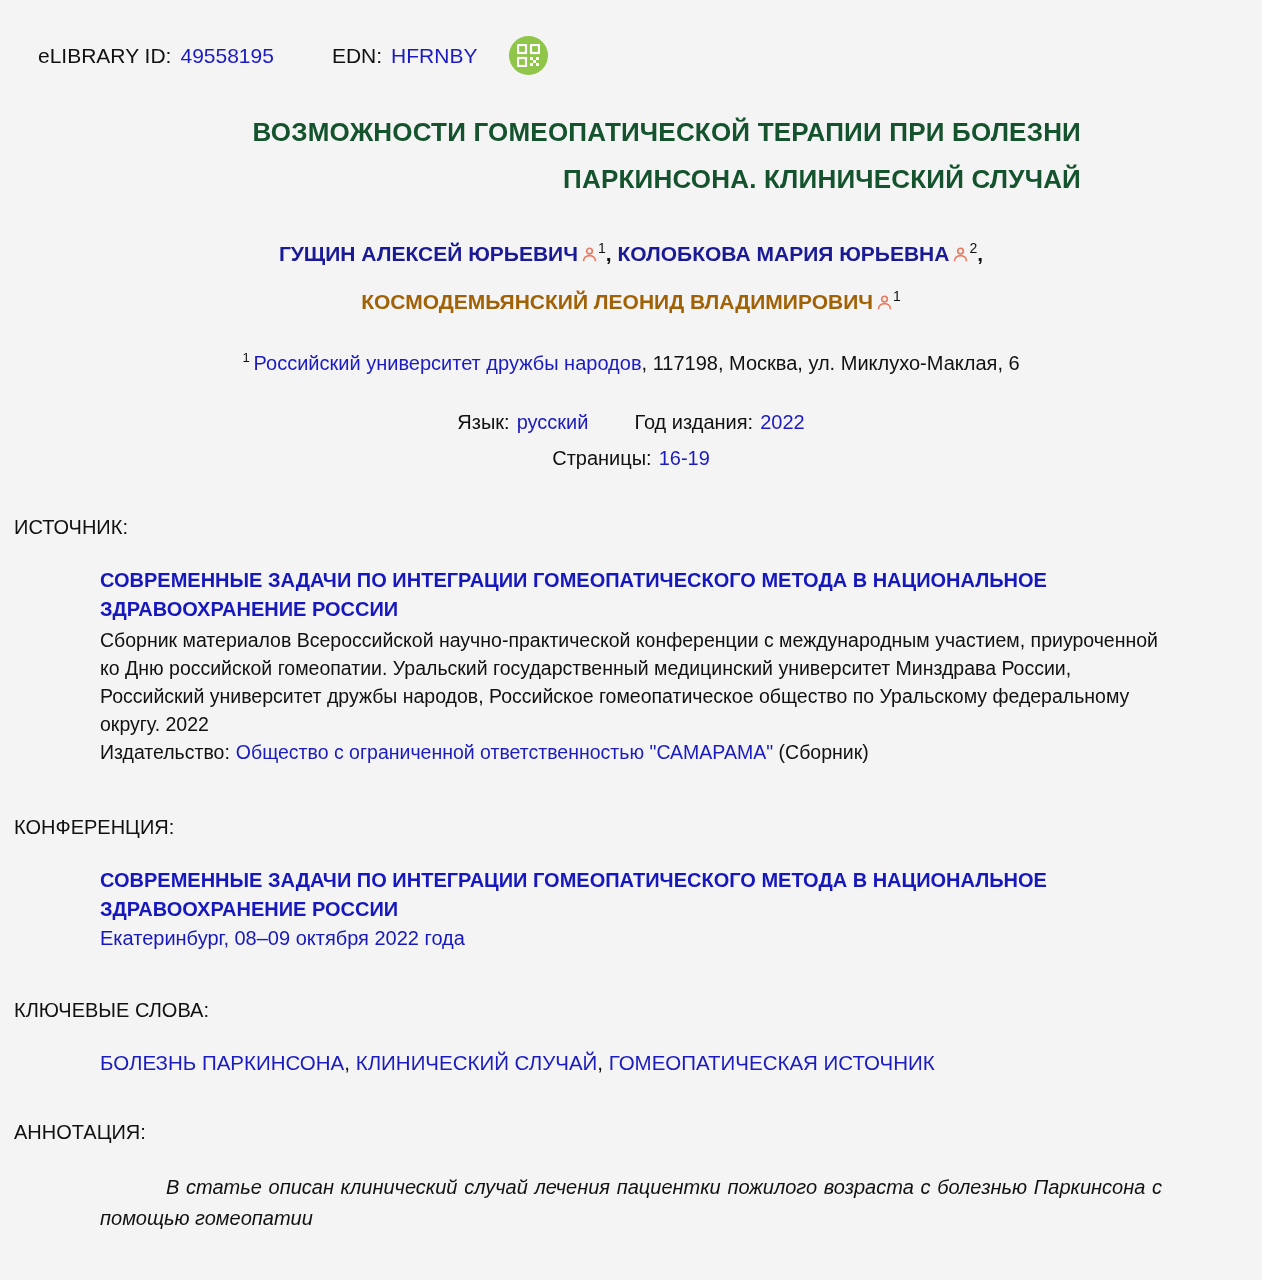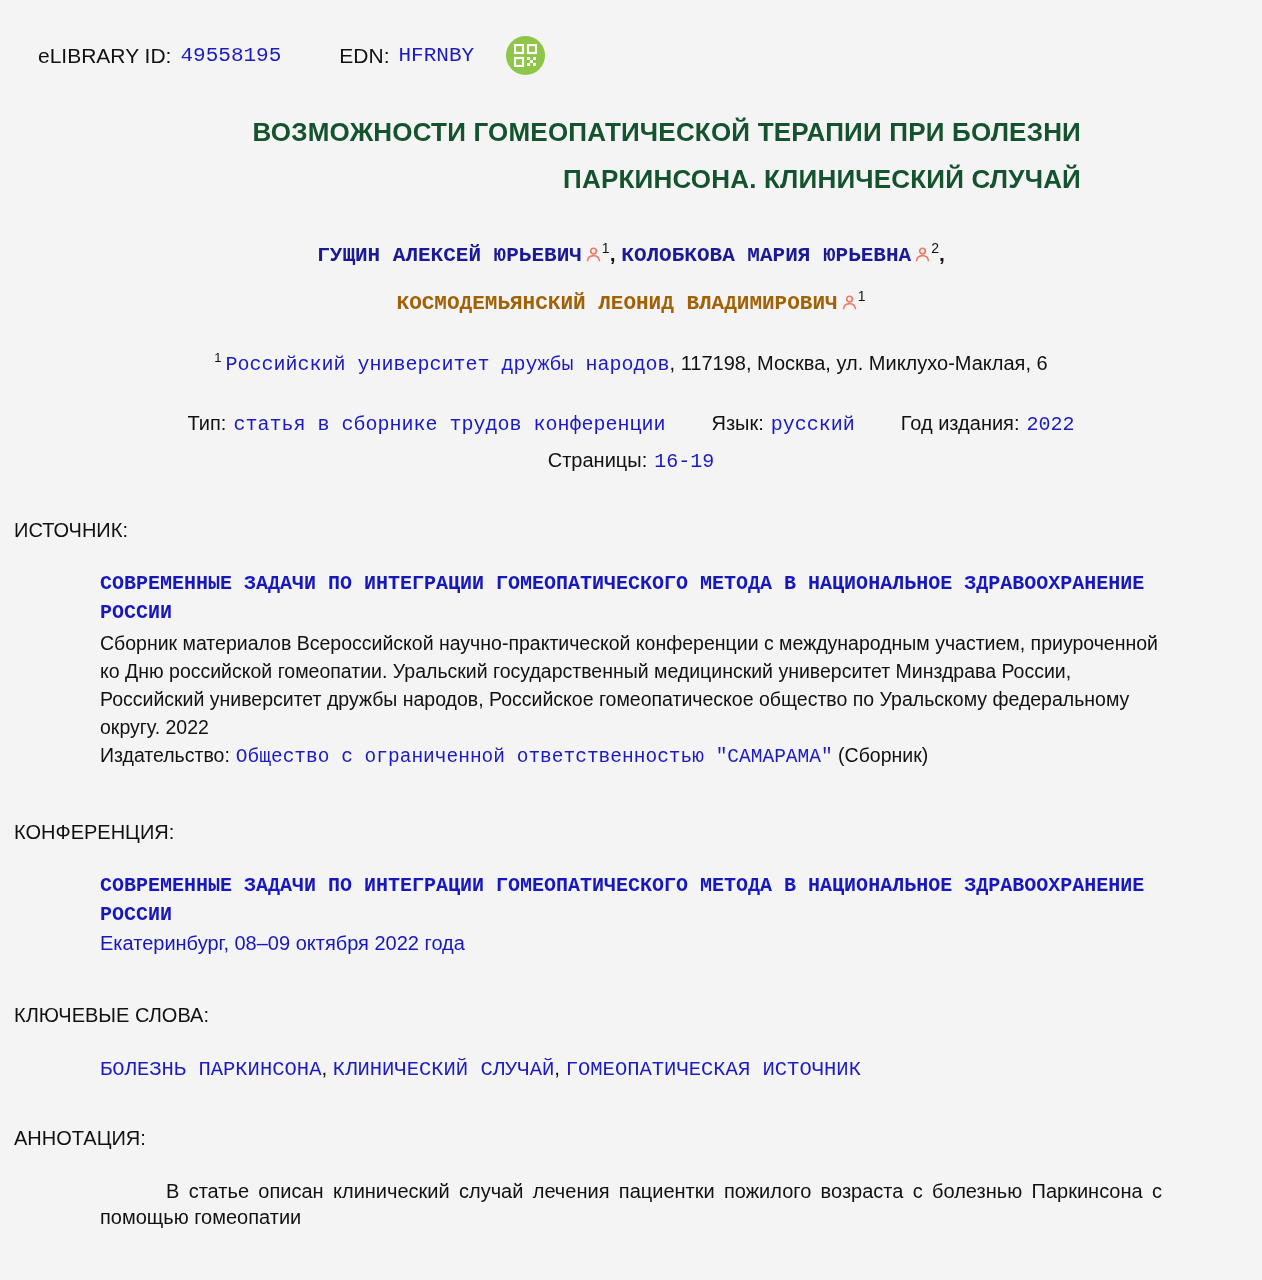--- a/index.html
+++ b/index.html
@@ -3,21 +3,21 @@
 <meta charset="utf-8">
 <style>
   * { box-sizing: border-box; }
   html, body { margin: 0; padding: 0; }
   body {
     width: 1262px; min-height: 1280px;
     background: #F4F4F4;
     font-family: "Liberation Sans", sans-serif;
     color: #111;
   }
-  a, .link { color: #1B1BC0; text-decoration: none; cursor: pointer; font-family: Liberation Mono, monospace; }
+  a, .link { color: #1B1BC0; text-decoration: none; cursor: pointer; }
 
   
   .top-bar { display: flex; align-items: center; padding: 36px 0 0 38px; font-size: 21px; }
   .top-bar .lbl { color: #111; }
   .top-bar .val { margin-left: 9px; }
   .top-bar .edn-group { margin-left: 58px; }
   .qr-btn { margin-left: 32px; width: 39px; height: 39px; border-radius: 50%;
             background: #8FC549; display: inline-flex; align-items: center; justify-content: center; cursor: pointer; }
 
   
@@ -62,22 +62,22 @@
   .conf-block { margin-top: 27px; font-size: 20px; }
   .conf-date { color: #1717BE; line-height: 29px; }
 
   .kw-heading { margin-top: 46px; }
   .kw-block { margin-top: 29px; font-size: 20.5px; }
   .kw-sep { color: #111; }
 
   .ann-heading { margin-top: 46px; }
   .ann-text {
     margin-top: 28px; margin-left: 100px; width: 1062px;
-    font-size: 20px; line-height: 26px;
-    text-align: justify; text-align-last: left; text-indent: 66px; color: #111;
+    font-size: 20px; line-height: 31px;
+    text-align: justify; text-align-last: left; text-indent: 66px; color: #111; font-style: italic;
   }
 </style>
 </head>
 <body>
 
 <div class="top-bar">
   <span class="lbl">eLIBRARY ID:</span>
   <span class="val link">49558195</span>
   <span class="lbl edn-group">EDN:</span>
   <span class="val link">HFRNBY</span>
@@ -116,23 +116,20 @@
 </div>
 
 <div class="affiliations">
   <div>
     <sup>1</sup><span class="link">Российский университет дружбы народов</span><span>, 117198, Москва, ул. Миклухо-Маклая, 6</span>
   </div>
 </div>
 
 <div class="meta-row">
   <span>
-    <span class="lbl">Тип:</span><span class="link">статья в сборнике трудов конференции</span>
-  </span>
-  <span>
     <span class="lbl">Язык:</span><span class="link">русский</span>
   </span>
   <span>
     <span class="lbl">Год издания:</span><span class="link">2022</span>
   </span>
 </div>
 <div class="pages-row">
   <span class="lbl">Страницы:</span><span class="link">16-19</span>
 </div>
 

